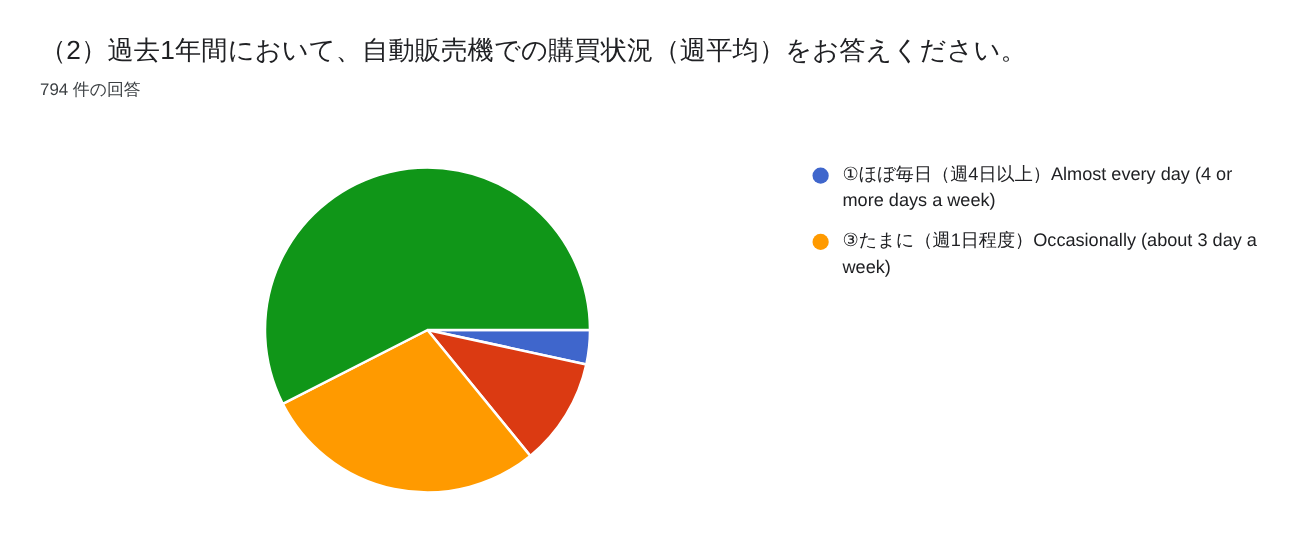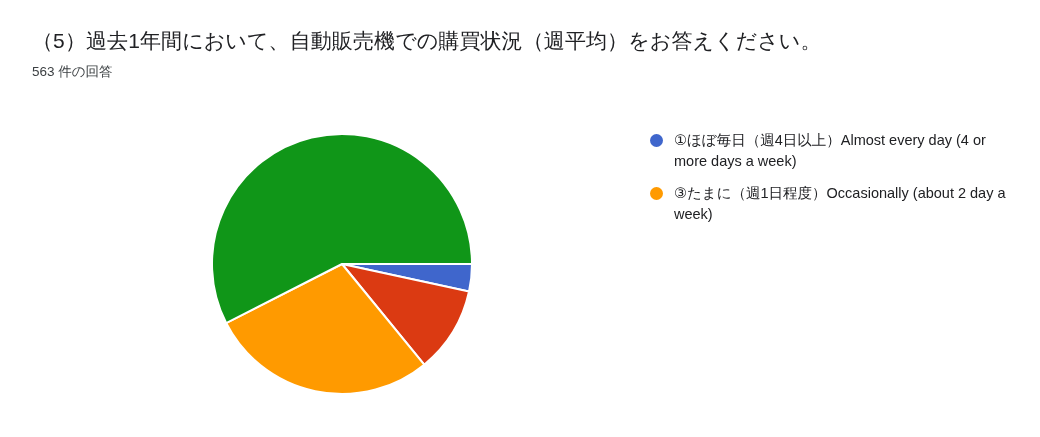--- a/index.html
+++ b/index.html
@@ -106,22 +106,22 @@
   .legend-label {
     display: block;
   }
 </style>
 </head>
 <body>
 
 <div class="report-card">
 
   <div class="question-header">
-    <div class="question-title">（5）過去1年間において、自動販売機での購買状況（週平均）をお答えください。</div>
-    <div class="response-count">563 件の回答</div>
+    <div class="question-title">（2）過去1年間において、自動販売機での購買状況（週平均）をお答えください。</div>
+    <div class="response-count">794 件の回答</div>
   </div>
 
   <div class="chart-body">
 
     <div class="pie-area">
       <svg class="pie-svg" width="330" height="320" viewBox="0 0 330 320">
         <g id="pie-slices">
             <path d="M 162 160 L 292.00 160.00 A 130 130 0 0 1 289.04 187.56 Z" fill="#3F66CC" stroke="#ffffff" stroke-width="2"></path>
             <path d="M 162 160 L 289.04 187.56 A 130 130 0 0 1 244.23 260.69 Z" fill="#DB3A12" stroke="#ffffff" stroke-width="2"></path>
             <path d="M 162 160 L 244.23 260.69 A 130 130 0 0 1 46.17 219.02 Z" fill="#FF9A00" stroke="#ffffff" stroke-width="2"></path>
@@ -134,18 +134,18 @@
       </svg>
     </div>
 
     <div class="legend" id="legend-root">
         <div class="legend-item">
           <span class="legend-swatch" style="background: rgb(63, 102, 204);"></span>
           <span class="legend-label">①ほぼ毎日（週4日以上）Almost every day (4 or more days a week)</span>
         </div>
         <div class="legend-item">
           <span class="legend-swatch" style="background: rgb(255, 154, 0);"></span>
-          <span class="legend-label">③たまに（週1日程度）Occasionally (about 2 day a week)</span>
+          <span class="legend-label">③たまに（週1日程度）Occasionally (about 3 day a week)</span>
         </div>
       </div>
 
   </div>
 </div>
 
 </body></html>

